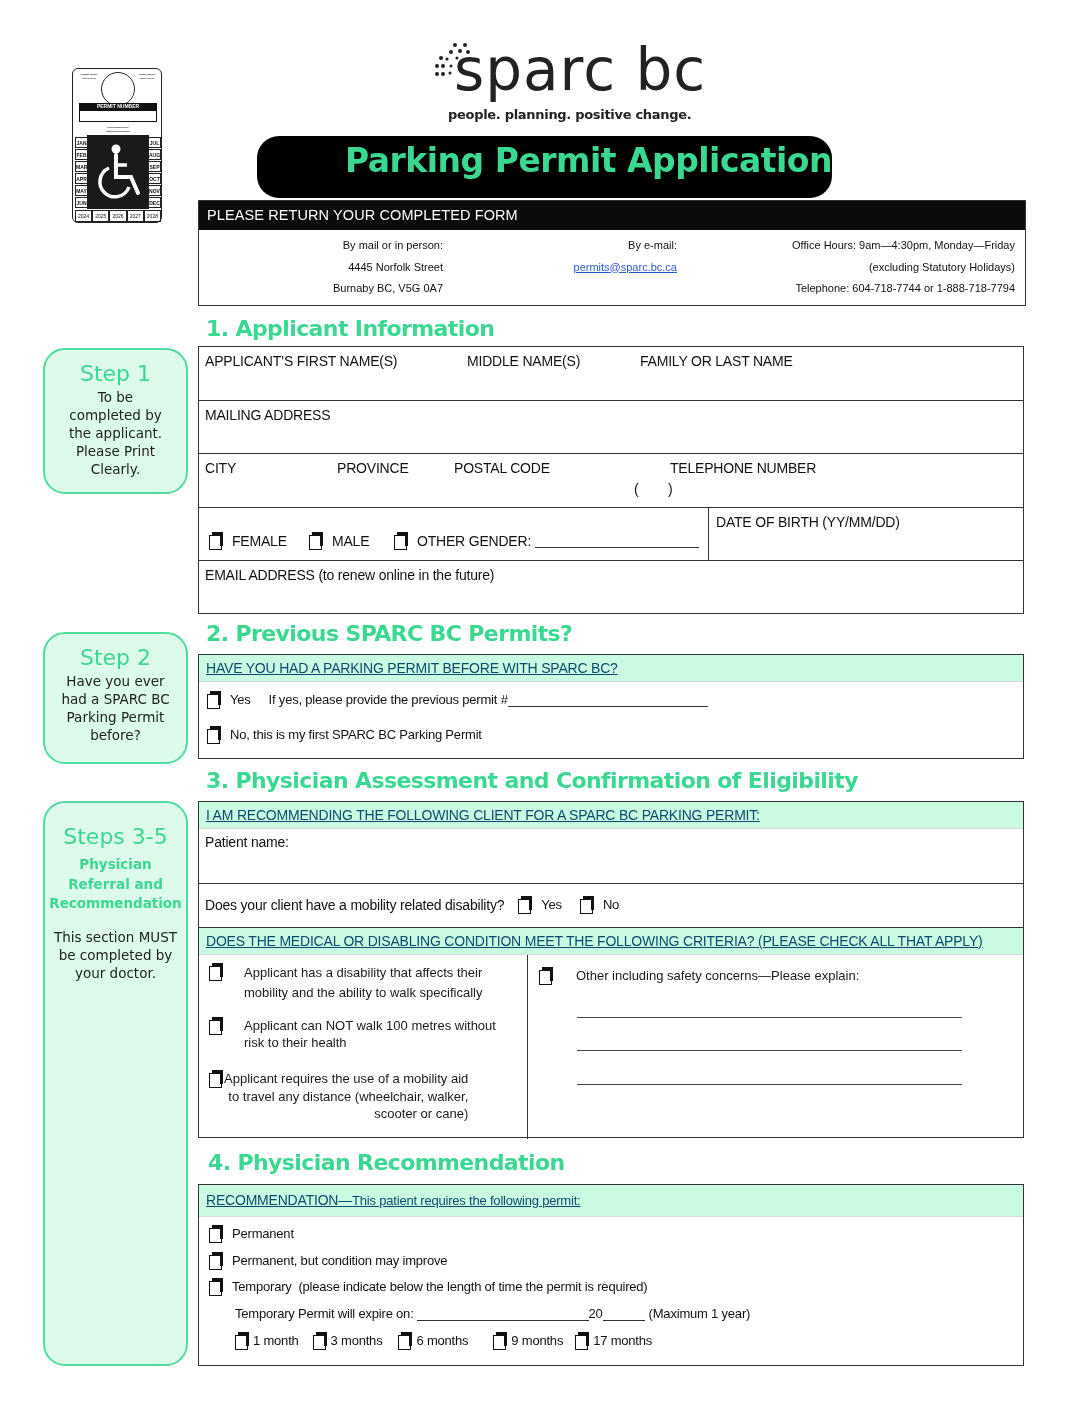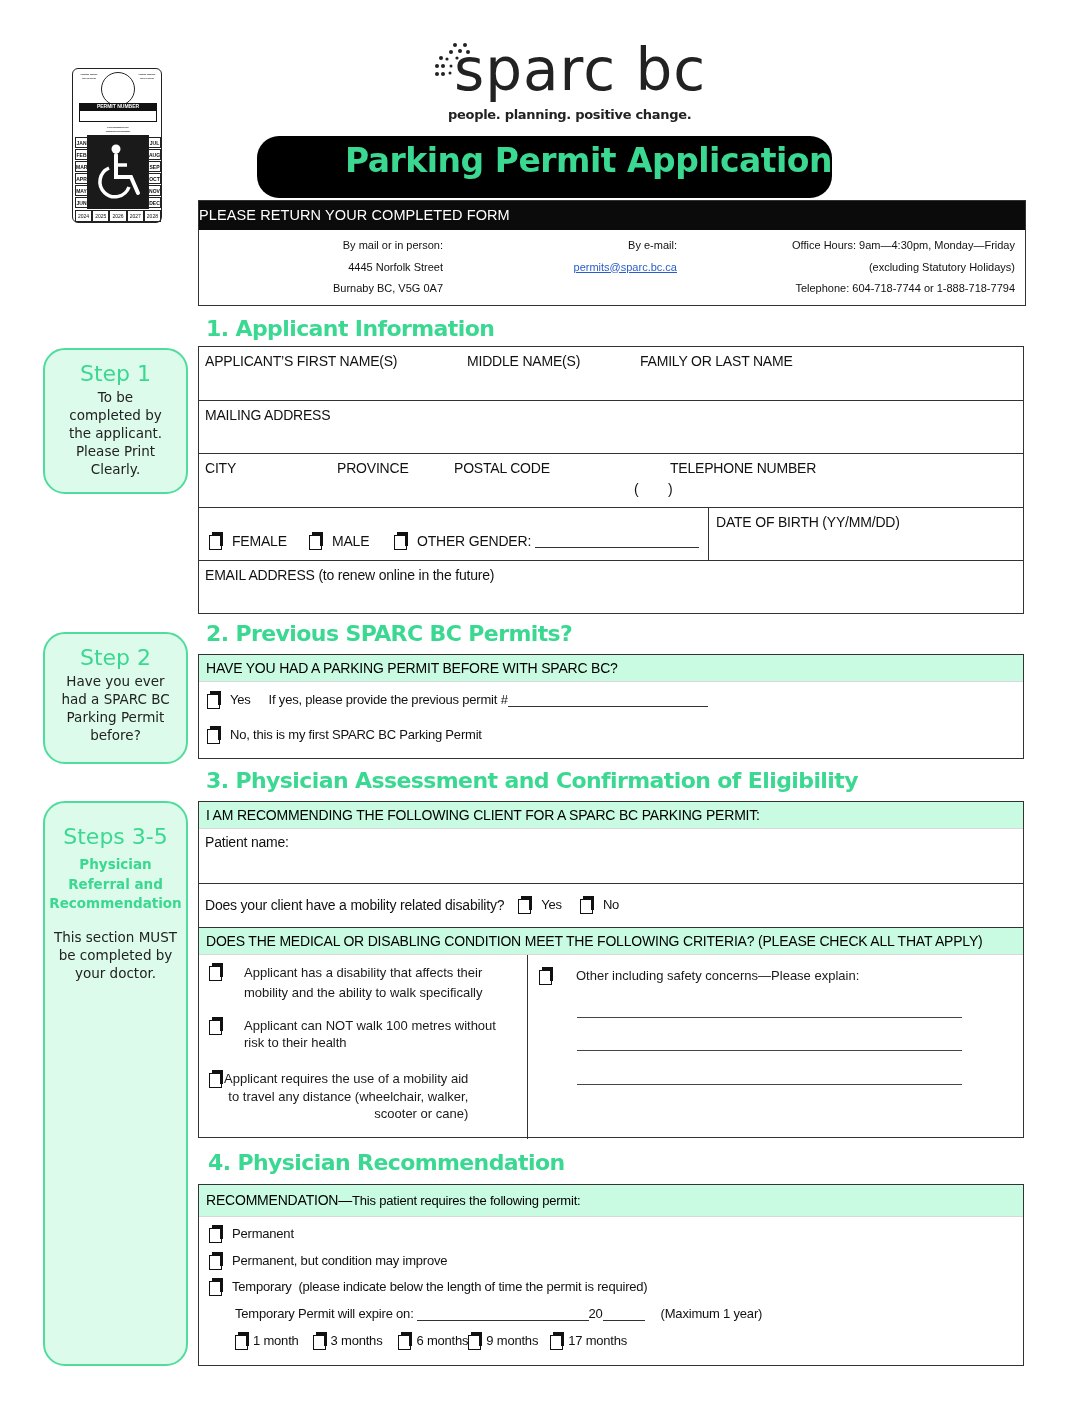--- a/index.html
+++ b/index.html
@@ -22,42 +22,42 @@
   .hanger .years span { flex: 1; border: 0.8px solid #222; font-size: 5px; line-height: 11px; text-align: center; color: #111; }
   .logo-text { left: 454px; top: 42px; font-family: "DejaVu Sans", sans-serif; font-size: 58px; letter-spacing: 1px; color: #222; line-height: 56px; }
   .tagline { left: 448px; top: 107px; font-family: "DejaVu Sans", sans-serif; font-size: 13px; font-weight: bold; color: #222; letter-spacing: -0.3px; }
 
   
   .title-pill { left: 257px; top: 136px; width: 575px; height: 62px; background: #000000; border-radius: 22px; text-align: right; }
   .title-pill span { font-family: "DejaVu Sans", sans-serif; font-size: 33px; font-weight: bold; color: #3ad891; line-height: 50px; letter-spacing: -0.5px; }
 
   
   .return-box { left: 198px; top: 200px; width: 828px; height: 106px; border: 1.5px solid #333; }
-  .return-head { height: 29px; background: #0b0b0b; color: #fff; font-size: 14.5px; line-height: 29px; letter-spacing: 0.1px; }
+  .return-head { height: 29px; background: #0b0b0b; color: #fff; font-size: 14.5px; line-height: 29px; padding-left: 8px; letter-spacing: 0.1px; }
   .return-cols { display: flex; padding: 5px 10px 0 10px; font-size: 11px; line-height: 21.5px; color: #111; text-align: right; }
   .return-cols .c1 { width: 234px; }
   .return-cols .c2 { width: 234px; }
   .return-cols .c3 { flex: 1; }
   .link { color: #2a5dc9; text-decoration: underline; }
 
   
   .sec-head { font-family: "DejaVu Sans", sans-serif; font-size: 22px; font-weight: bold; color: #3ad891; letter-spacing: -0.6px; }
 
   
   .step { background: #dcfbeb; border: 2px solid #4fdc9c; border-radius: 22px; text-align: center; font-family: "DejaVu Sans", sans-serif; }
   .step .step-title { color: #3ad891; font-size: 22px; line-height: 28px; margin-top: 10px; }
   .step .step-sub { color: #222; font-size: 13.5px; line-height: 18px; }
   .step .step-green { color: #3ad891; font-size: 13.5px; line-height: 19.5px; font-weight: bold; margin-top: 4px; }
 
   
   .form-box { border: 1.5px solid #333; background: #fff; }
   .row { position: relative; border-bottom: 1.3px solid #333; }
   .row:last-child { border-bottom: none; }
   .lbl { position: absolute; font-size: 14px; color: #111; white-space: nowrap; letter-spacing: -0.2px; }
-  .greenbar { background: #c9fbe2; font-size: 14px; color: #000000; padding-left: 7px; line-height: 26px; letter-spacing: -0.2px; border-bottom: 1px solid #d8d8d8; }
+  .greenbar { background: #c9fbe2; font-size: 14px; color: #0c4a6e; padding-left: 7px; line-height: 26px; letter-spacing: -0.2px; border-bottom: 1px solid #d8d8d8; text-decoration: underline; }
 
   
   .cb { display: inline-block; position: relative; width: 15px; height: 17px; vertical-align: middle; cursor: pointer; }
   .cb::before { content: ""; position: absolute; left: 0; top: 3px; width: 11px; height: 13px; border: 1.3px solid #111; background: #fff; }
   .cb::after { content: ""; position: absolute; left: 3px; top: 0; width: 11px; height: 14px; border-top: 3px solid #111; border-right: 3px solid #111; box-sizing: border-box; }
 
   .item { position: absolute; display: flex; align-items: center; font-size: 14px; color: #111; white-space: nowrap; letter-spacing: -0.2px; }
   .item .cb { margin-right: 8px; }
   .uline { display: inline-block; border-bottom: 1.2px solid #333; height: 14px; vertical-align: bottom; }
 </style>
@@ -301,27 +301,27 @@
   </div>
   <div class="item" style="left:10px; top:93px;">
     <span class="cb"></span>
     <span style="font-size:13px; white-space:pre;">Temporary  (please indicate below the length of time the permit is required)</span>
   </div>
   <div class="item" style="left:36px; top:121px; font-size:13px;">
     <span>Temporary Permit will expire on:</span>
     <span class="uline" style="width:172px; margin-left:3px;"></span>
     <span>20</span>
     <span class="uline" style="width:42px;"></span>
-    <span style="margin-left:16px;">(Maximum 1 year)</span>
+    <span style="margin-left:4px;">(Maximum 1 year)</span>
   </div>
   <div class="item" style="left:36px; top:147px; font-size:13px; gap:0;">
     <span class="cb" style="margin-right:3px;"></span>
     <span style="margin-right:14px;">1 month</span>
     <span class="cb" style="margin-right:3px;"></span>
     <span style="margin-right:16px;">3 months</span>
     <span class="cb" style="margin-right:3px;"></span>
-    <span style="margin-right:0;">6 months</span>
+    <span style="margin-right:25px;">6 months</span>
     <span class="cb" style="margin-right:3px;"></span>
     <span style="margin-right:12px;">9 months</span>
     <span class="cb" style="margin-right:3px;"></span>
     <span>17 months</span>
   </div>
 </div>
 
 </body></html>

